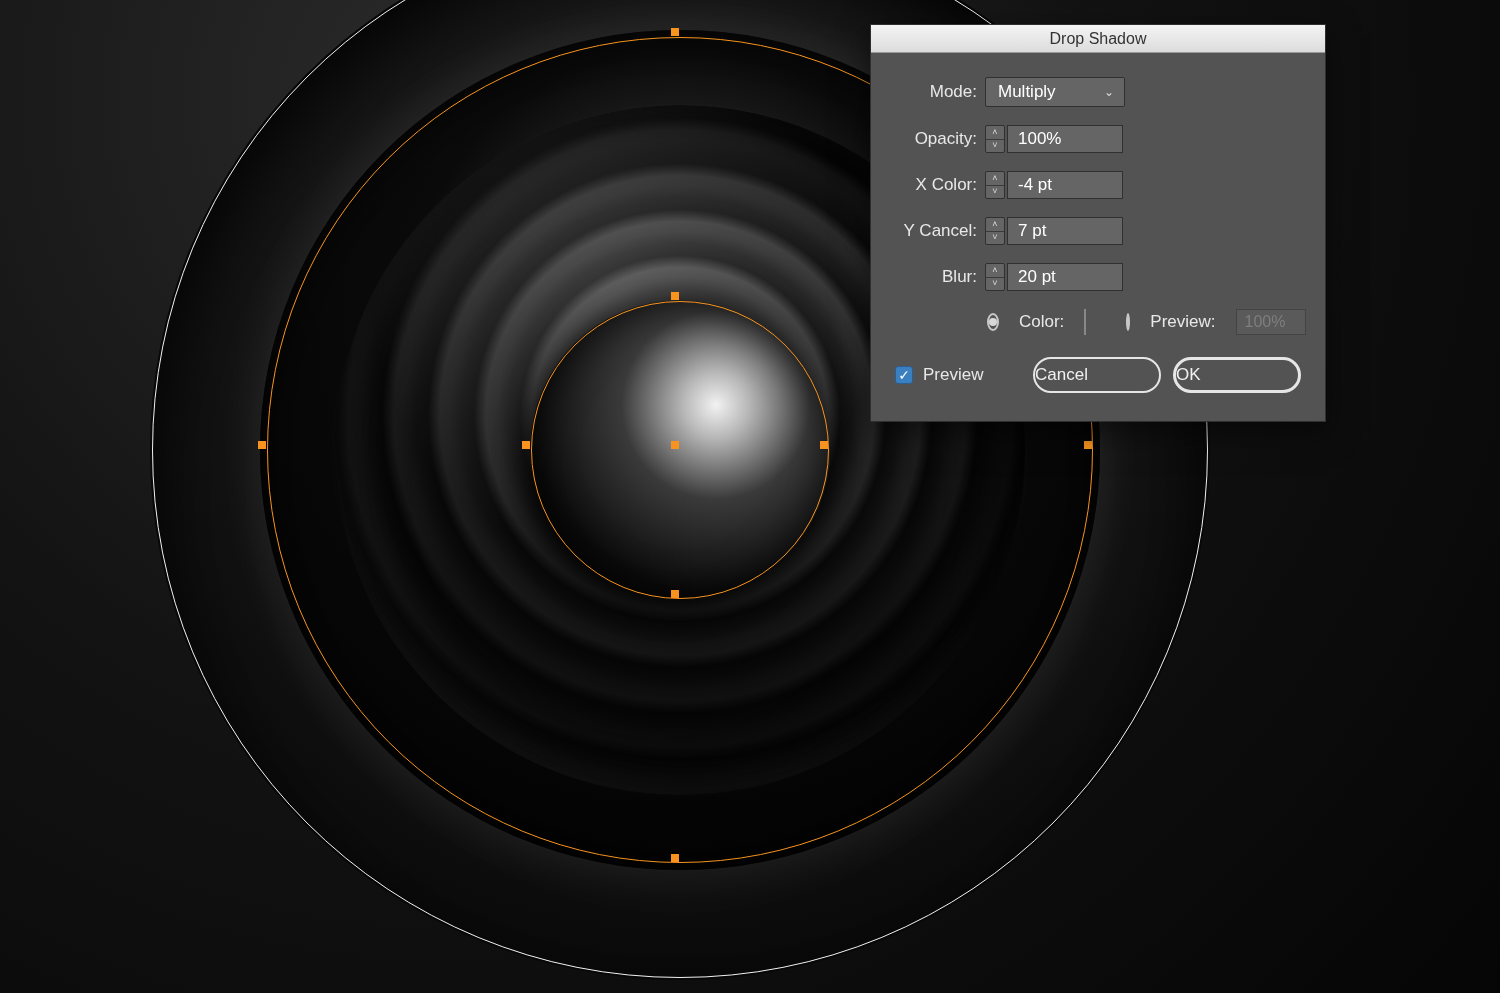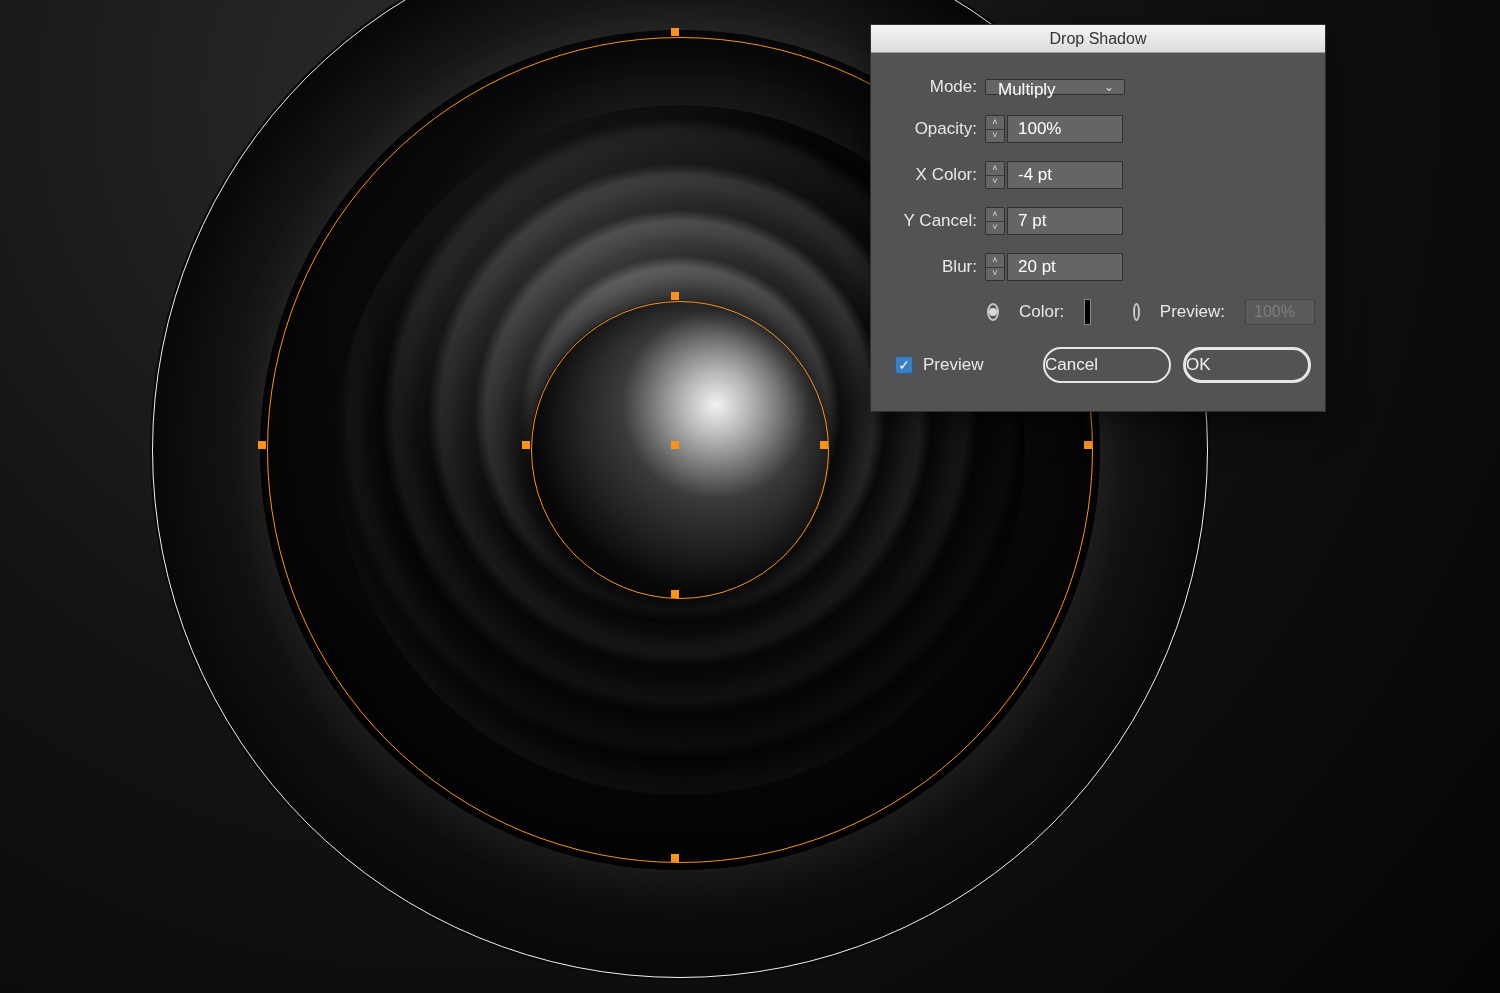--- a/index.html
+++ b/index.html
@@ -95,21 +95,21 @@
     margin-top: 24px;
   }
   .dialog-titlebar {
     height: 28px;
     background: linear-gradient(#f4f4f4, #dcdcdc);
     color: #333;
     font-size: 16px;
     display: flex; align-items: center; justify-content: center;
     border-bottom: 1px solid #9a9a9a;
   }
-  .dialog-body { padding: 24px 10px 24px 20px; }
+  .dialog-body { padding: 24px 20px 24px 20px; }
   .row {
     display: flex; align-items: center;
     margin-bottom: 18px;
   }
   .row .lbl {
     width: 94px;
     text-align: right;
     padding-right: 8px;
     color: #e8e8e8;
   }
@@ -130,26 +130,26 @@
     height: 28px;
     background: #656565;
     border: 1px solid #303030;
     color: #fff;
     padding: 0 10px;
     display: flex; align-items: center;
     min-width: 116px;
     font-size: 17px;
   }
   .select {
-    height: 16px;
+    height: 30px;
     background: #656565;
     border: 1px solid #303030;
     color: #fff;
     padding: 0 30px 0 12px;
-    display: flex; align-items: flex-start;
+    display: flex; align-items: center;
     min-width: 140px;
     position: relative;
     border-radius: 2px;
   }
   .select .chev {
     position: absolute; right: 10px; top: 50%; transform: translateY(-50%);
     font-size: 12px; color: #ddd;
   }
 
   .color-row {

